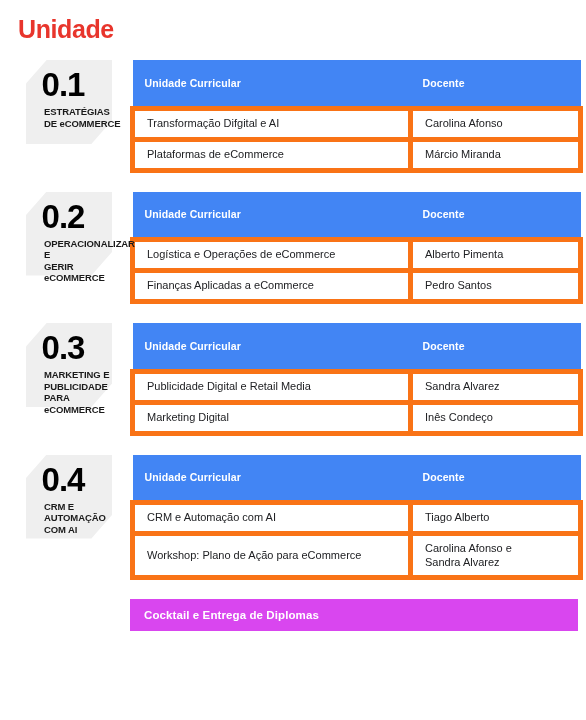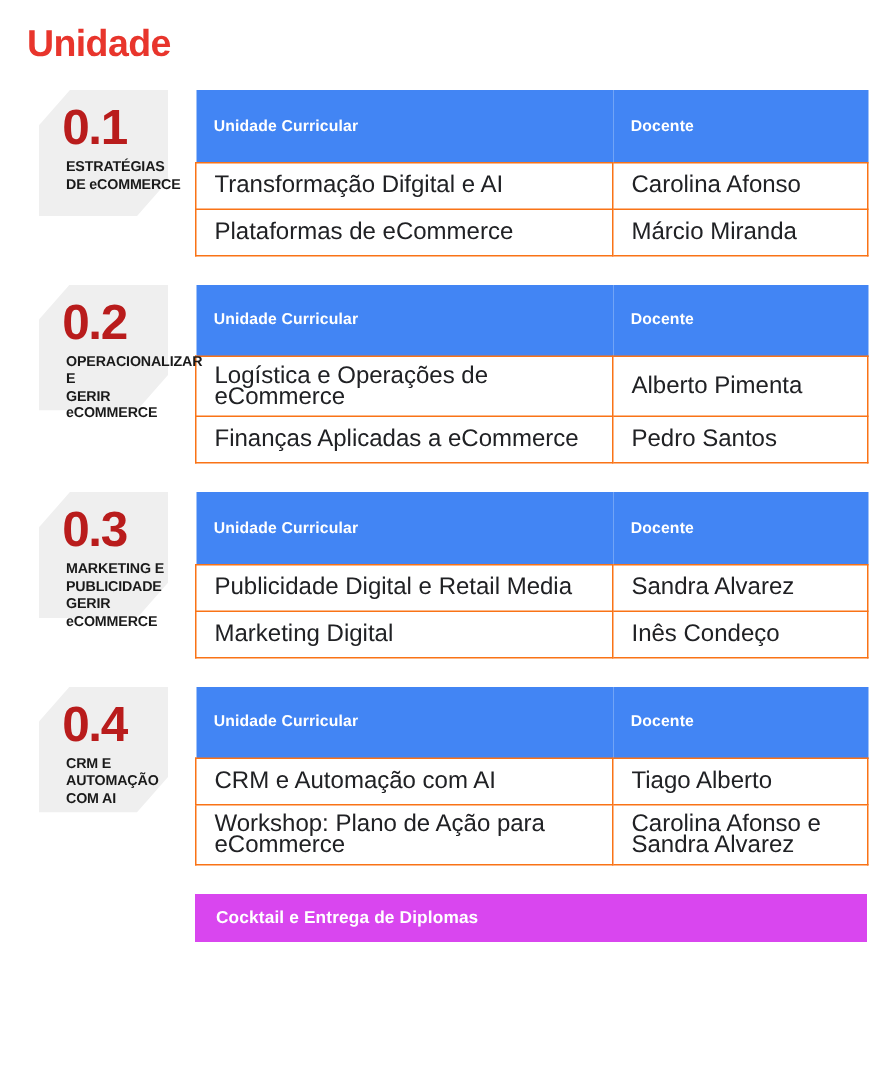--- a/index.html
+++ b/index.html
@@ -62,21 +62,21 @@
     clip-path: polygon(24% 0%, 100% 0%, 100% 72%, 76% 100%, 0% 100%, 0% 28%);
     z-index: 0;
   }
   .badge-number {
     position: relative;
     z-index: 1;
     text-align: center;
     font-size: 33px;
     font-weight: bold;
     letter-spacing: -1px;
-    color: #b91c1c;
+    color: #000000;
     line-height: 38px;
     padding-top: 6px;
     padding-right: 4px;
   }
   .badge-label {
     position: relative;
     z-index: 1;
     text-align: left;
     font-size: 9.5px;
     font-weight: bold;
@@ -112,24 +112,24 @@
     font-size: 10.5px;
     font-weight: bold;
     letter-spacing: 0.1px;
     height: 48px;
     padding: 0 12px;
     border: none;
   }
   .curriculum-table tbody td {
     background: #ffffff;
     color: #202124;
-    font-size: 16px;
+    font-size: 11px;
     height: 31px;
     padding: 6px 12px;
-    border: 1px solid #f97316;
+    border: 5px solid #f97316;
     line-height: 13.5px;
     margin-top: 28px;
   }
   .col-uc   { width: 278px; }
   .col-doc  { width: 170px; }
 
   
   .footer-banner {
     position: relative;
     margin-left: 130px;
@@ -212,21 +212,21 @@
       </table>
     </div>
   </div>
 
   <div class="section">
     <div class="badge">
       <div class="hexagon"></div>
       <div class="badge-number">0.3</div>
       <div class="badge-label">MARKETING E
 PUBLICIDADE
-GERIR eCOMMERCE</div>
+PARA eCOMMERCE</div>
     </div>
     <div class="table-wrap">
       <table class="curriculum-table">
         <thead>
           <tr>
             <th class="col-uc">Unidade Curricular</th>
             <th class="col-doc">Docente</th>
           </tr>
         </thead>
         <tbody>

